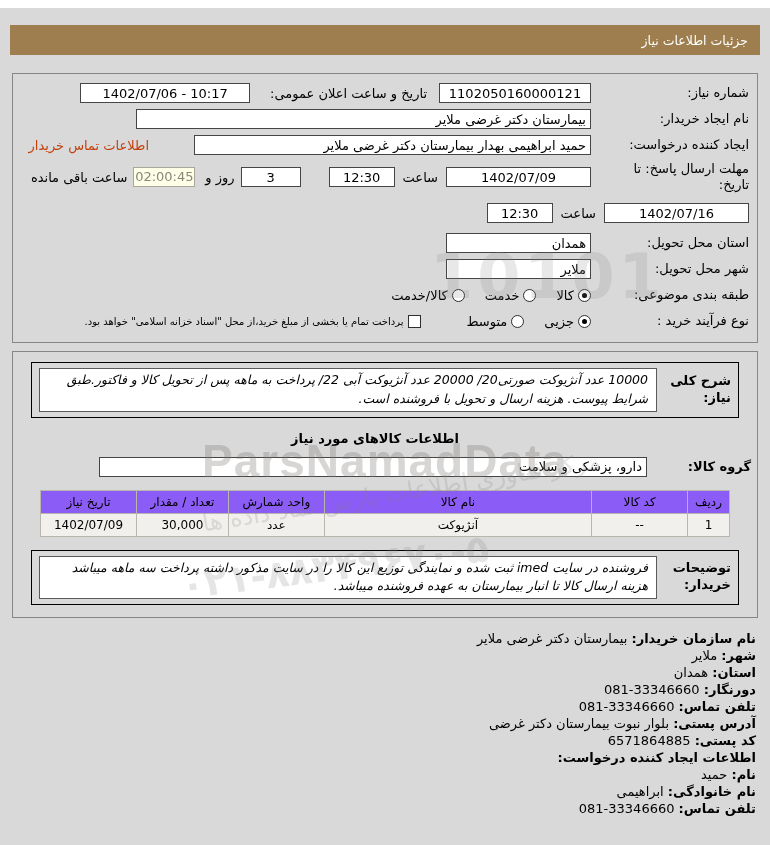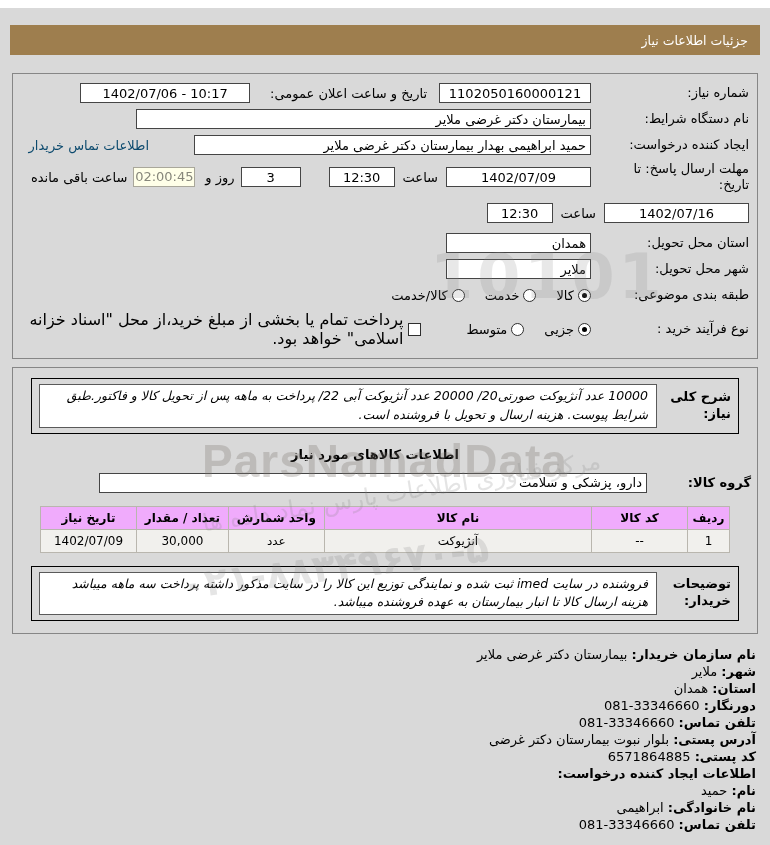--- a/index.html
+++ b/index.html
@@ -26,59 +26,59 @@
     height:20px; border:1px solid #454545; background:#fff;
     font-family:inherit; font-size:13px; padding:0 4px; direction:rtl;
   }
   .ctr { text-align:center; }
   .rgt { text-align:right; }
   .w152{width:152px}.w170{width:170px}.w455{width:455px}.w397{width:397px}
   .w145{width:145px}.w66{width:66px}.w60{width:60px}.w548{width:548px}
   .ms6{margin-inline-start:6px}.ms8{margin-inline-start:8px}.ms10{margin-inline-start:10px}
   .ms12{margin-inline-start:12px}.ms20{margin-inline-start:20px}.ms28{margin-inline-start:28px}
   .ms45{margin-inline-start:45px}
-  a.contact-link { color:#0c4a6e; text-decoration:none; cursor:pointer; }
+  a.contact-link { color:#c2410c; text-decoration:none; cursor:pointer; }
   .countdown {
     width:62px; height:20px; background:#ffffe8; border:1px solid #a9a79a;
     color:#87877b; text-align:center; line-height:18px; font-size:13px;
   }
   .radio {
     width:13px; height:13px; border-radius:50%; border:1px solid #2e2e2e;
     background:#fff; display:inline-block; position:relative;
     margin-inline-end:4px; flex-shrink:0;
   }
   .radio.checked::after {
     content:""; position:absolute; inset:3px; border-radius:50%; background:#000;
   }
   .checkbox {
     width:13px; height:13px; border:1px solid #2e2e2e; background:#fff;
     display:inline-block; margin-inline-end:5px; flex-shrink:0;
   }
-  .small-note { font-size:16px; }
+  .small-note { font-size:10px; }
   .panel2 { margin-top:8px; padding:10px 0 12px 0; }
   .descbox {
     margin:0 18px; border:1px solid #000; display:flex; align-items:center;
     padding:5px 7px; background:#d9d9d9;
   }
   .descbox .dlabel { width:74px; flex-shrink:0; font-weight:bold; line-height:1.3; padding-left:4px; }
   .descbox .dtext {
     flex:1; border:1px solid #5a5a5a; background:#fff; min-height:34px;
     padding:2px 8px; font-size:12.5px; line-height:1.5; text-align:right;font-style:italic;
   }
   .sec-heading { font-weight:bold; margin:13px 20px 8px 0;text-align:center; }
   .group-row { display:flex; align-items:center; margin:11px 6px 0 0; }
   .group-row .glabel { width:104px; font-weight:bold; flex-shrink:0; }
   .items-table {
     width:690px; margin:13px auto 0 auto; border-collapse:collapse;
     background:#f1f0ed; font-size:12px;
   }
   .items-table th, .items-table td {
     border:1px solid #b9b6ae; height:23px; padding:1px 4px; text-align:center;
   }
-  .items-table th { background:#f0abfc; font-weight:bold; }
+  .items-table th { background:#8b5cf6; font-weight:normal; }
   .c-row{width:42px}.c-code{width:96px}.c-name{width:268px}
   .c-unit{width:96px}.c-qty{width:92px}.c-date{width:96px}
   .notesbox { margin-top:13px; }
   .contact {
     margin:13px 14px 0 14px; line-height:16.5px; font-size:13px;
   }
   .contact .line { margin-bottom:0.5px; }
   .contact .b { font-weight:bold; }
   .wm { position:absolute; pointer-events:none; z-index:6; white-space:nowrap; }
   .wm-brand {
@@ -112,21 +112,21 @@
 <div class="panel panel1">
 
   <div class="p1row">
     <span class="lbl">شماره نیاز:</span>
     <input class="fld w152 ctr" readonly="" value="1102050160000121" style="">
     <span class="ms12">تاریخ و ساعت اعلان عمومی:</span>
     <input class="fld w170 ctr ms20" readonly="" value="10:17 - 1402/07/06" style="">
   </div>
 
   <div class="p1row">
-    <span class="lbl">نام دستگاه شرایط:</span>
+    <span class="lbl">نام ایجاد خریدار:</span>
     <input class="fld w455 rgt" readonly="" value="بیمارستان دکتر غرضی ملایر" style="">
   </div>
 
   <div class="p1row">
     <span class="lbl">ایجاد کننده درخواست:</span>
     <input class="fld w397 rgt" readonly="" value="حمید ابراهیمی بهدار بیمارستان دکتر غرضی ملایر" style="">
     <a class="contact-link ms45">اطلاعات تماس خریدار</a>
   </div>
 
   <div class="p1row" style="min-height:38px">

